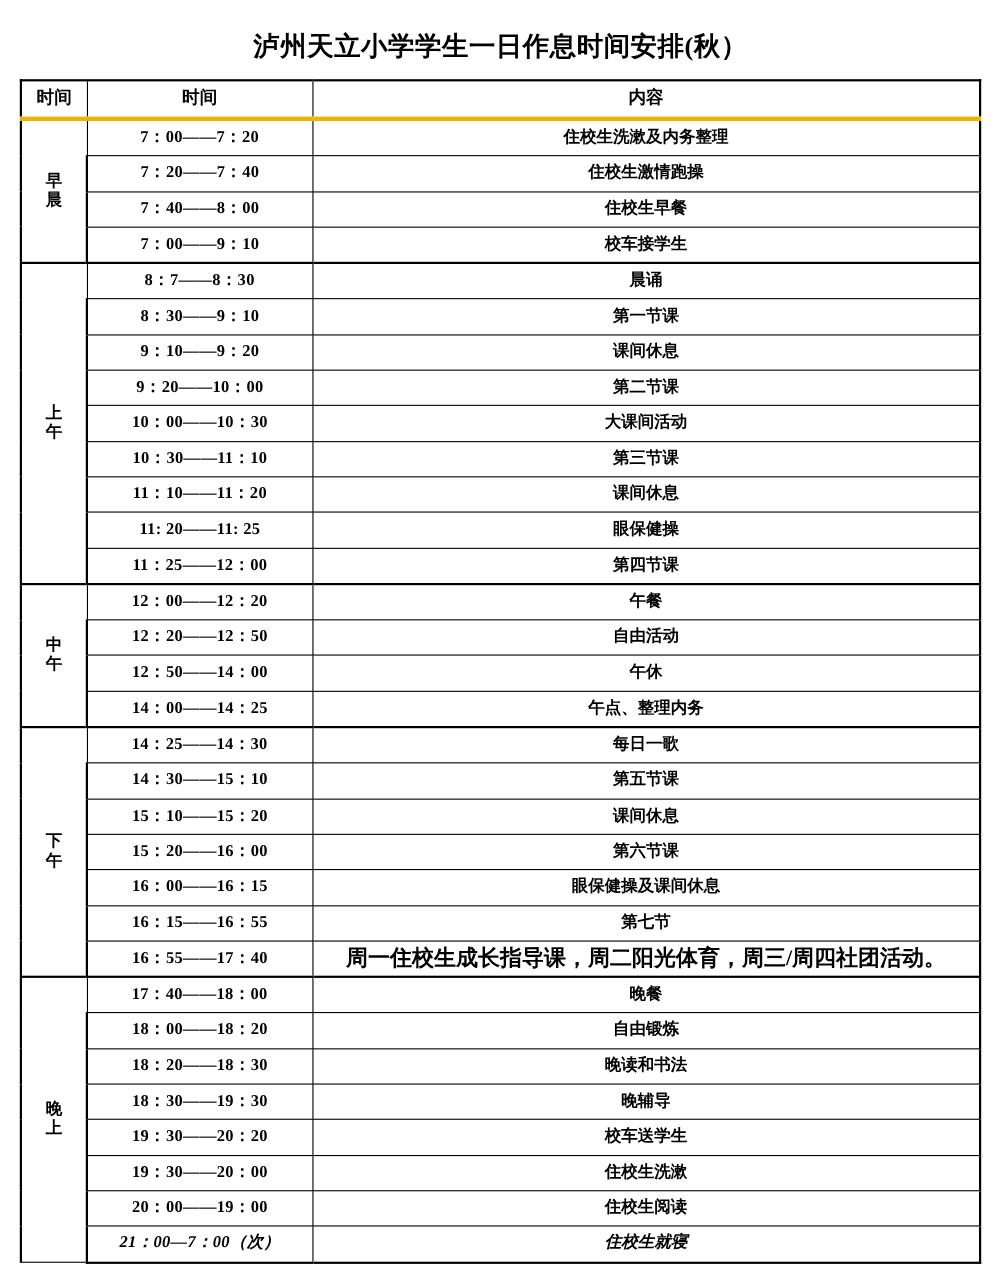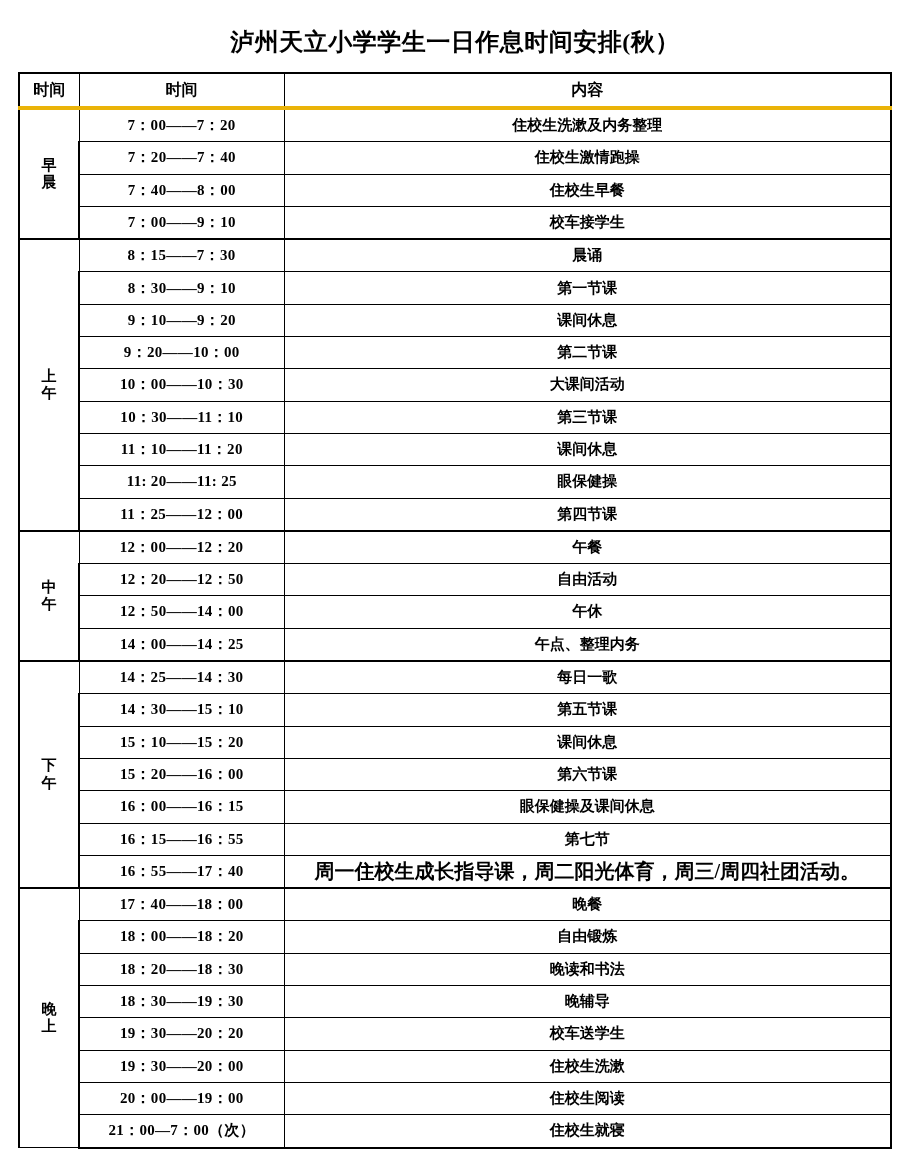--- a/index.html
+++ b/index.html
@@ -75,20 +75,21 @@
   
   tr.group-start td {
     border-top: 2px solid #000000;
   }
   table.schedule tr.header-row td {
     border-top: 2px solid #000000;
     border-bottom: 4px solid #eab308;
   }
   tr.last-row td {
     border-bottom: 2px solid #000000;
+    font-style: italic;
   }
   td.time-cell {
     font-size: 15px;
     letter-spacing: 0.3px;
   }
   td.content-cell {
     font-size: 16px;
     margin-left: 31px;
   }
   td.content-cell.long {
@@ -139,21 +140,21 @@
           <td class="time-cell">7：00——9：10</td>
           <td class="content-cell">校车接学生</td>
         </tr>
         <tr class="group-start">
           <td class="period-cell" rowspan="9">
             <span class="stack">
               <span>上</span>
               <span>午</span>
             </span>
           </td>
-          <td class="time-cell">8：15——7：30</td>
+          <td class="time-cell">8：7——8：30</td>
           <td class="content-cell">晨诵</td>
         </tr>
         <tr>
           <td class="time-cell">8：30——9：10</td>
           <td class="content-cell">第一节课</td>
         </tr>
         <tr>
           <td class="time-cell">9：10——9：20</td>
           <td class="content-cell">课间休息</td>
         </tr>

